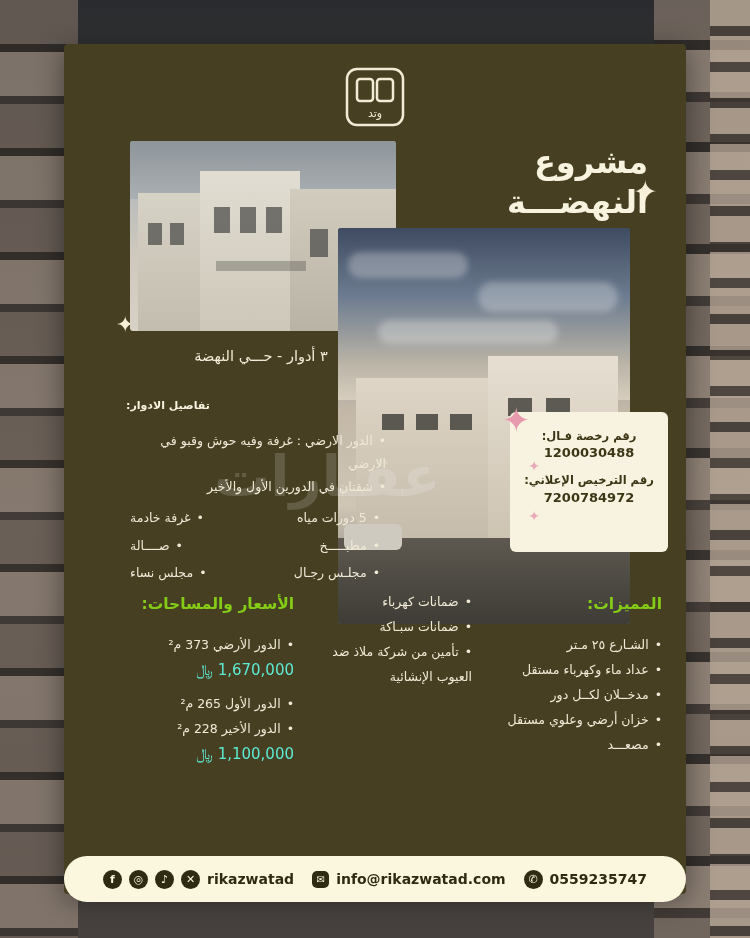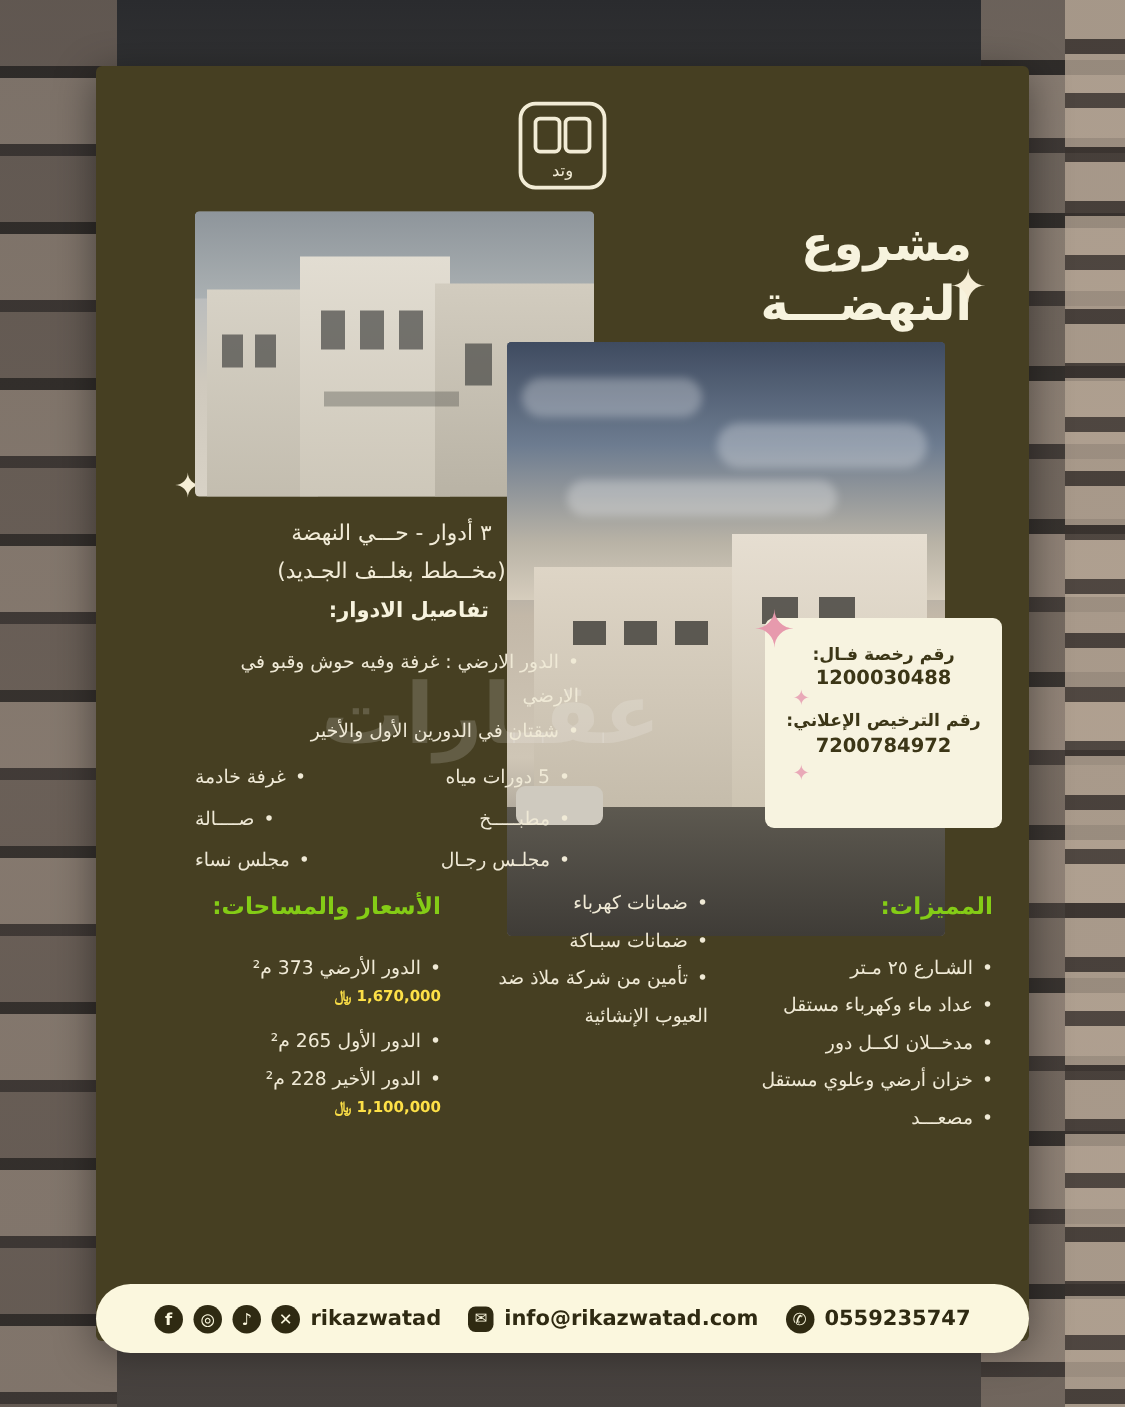--- a/index.html
+++ b/index.html
@@ -203,24 +203,24 @@
     font-size: 14.5px;
     line-height: 1.75;
   }
 
   
   .floors-title {
     position: absolute;
     right: 360px;
     top: 355px;
     color: #f7f3de;
-    font-size: 14px;
-    font-weight: bold;
-    direction: rtl;
-    text-align: right;
+    font-size: 11px;
+    font-weight: bold;
+    direction: rtl;
+    text-align: left;
     width: 200px;
   }
   .floors {
     position: absolute;
     right: 300px;
     top: 385px;
     width: 258px;
     direction: rtl;
     color: #efe9d6;
     font-size: 12.5px;
@@ -294,21 +294,21 @@
   }
   .col {
     position: absolute;
     text-align: right;
     font-size: 12.5px;
     line-height: 2.0;
   }
   .col.c1 { right: 24px; width: 190px; }
   .col.c2 { right: 214px; width: 168px; }
   .col.c3 { right: 392px; width: 206px; }
-  .price { font-weight: bold; font-size: 10px; color: #fde047; display:block; margin-top:-2px; margin-bottom:6px;}
+  .price { font-weight: normal; font-size: 15px; color: #5eead4; display:block; margin-top:-2px; margin-bottom:6px;}
   .priceline { font-size: 12.5px; }
   .bullet::before { content: "•"; margin-left: 6px; color: #f0ead6; }
 
   
   .footer {
     position: absolute;
     left: 64px;
     bottom: 36px;
     width: 622px;
     height: 46px;
@@ -400,21 +400,20 @@
       <div class="win" style="left:112px; top:186px; width:22px; height:16px;"></div>
       <div class="win" style="left:170px; top:170px; width:24px; height:18px;"></div>
       <div class="win" style="left:208px; top:170px; width:24px; height:18px;"></div>
       <div class="win" style="left:180px; top:232px; width:36px; height:48px; background:rgba(30,28,24,.85);"></div>
       <div class="road"></div>
       <div class="car"></div>
     </div>
 
     <div class="subtitle">
       <div>٣ أدوار - حـــي النهضة</div>
-      <div>(مخــطط بغلــف الجـديد)</div>
     </div>
 
     <div class="watermark">عقـارات</div>
 
     <div class="floors-title">تفاصيل الادوار:</div>
     <div class="floors">
       <div class="row bullet">الدور الارضي : غرفة وفيه حوش وقبو في الارضي</div>
       <div class="row bullet">شقتان في الدورين الأول والأخير</div>
     </div>
     <div class="two-col">

